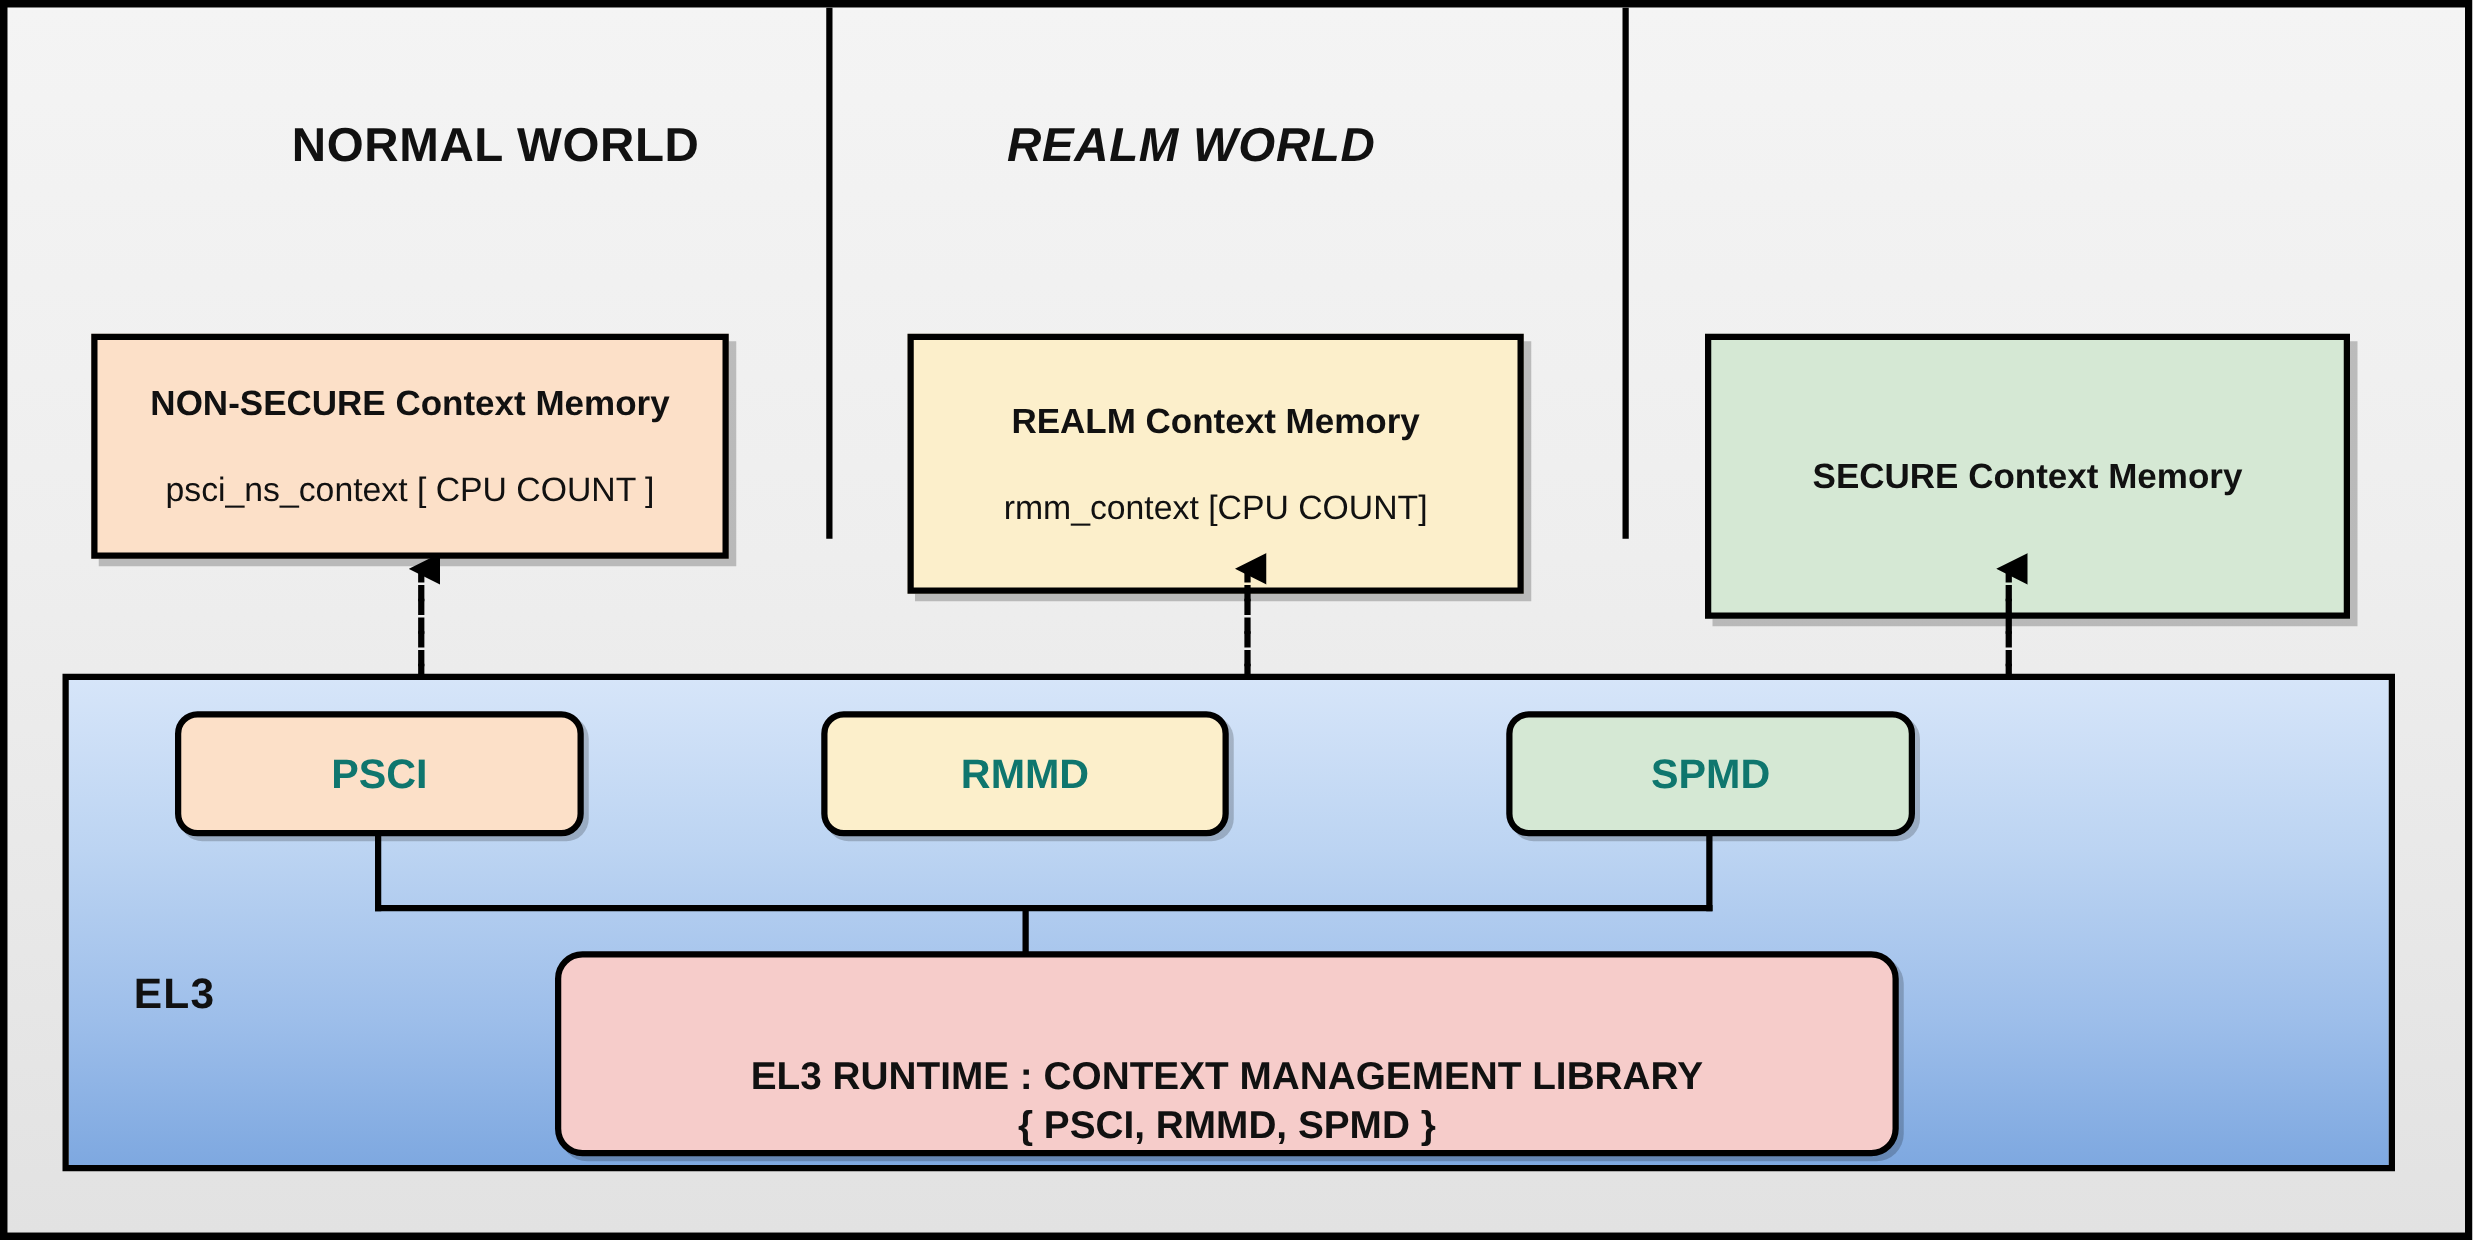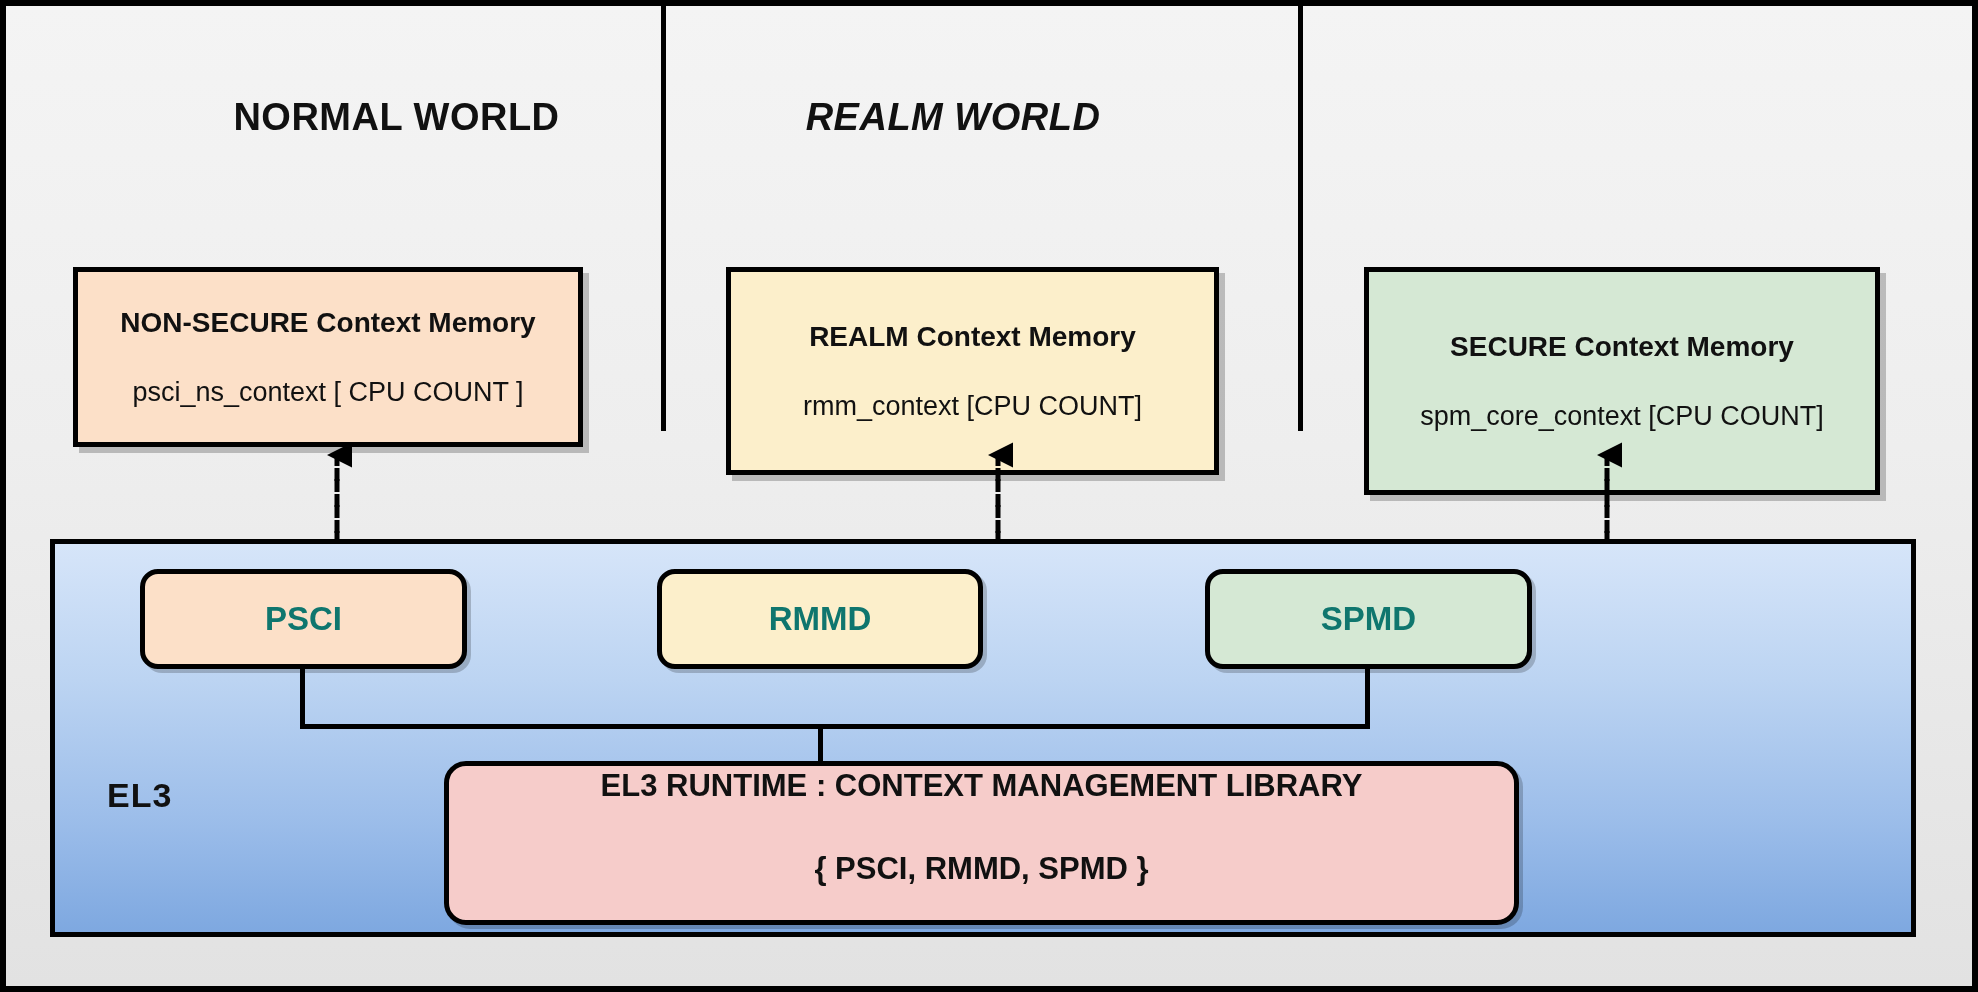--- a/index.html
+++ b/index.html
@@ -113,22 +113,21 @@
     width: 1075px;
     height: 164px;
     box-sizing: border-box;
     border: 5px solid #000000;
     border-radius: 22px;
     background: #f6ccca;
     box-shadow: 4px 4px 0 rgba(0,0,0,0.20);
     display: flex;
     flex-direction: column;
     align-items: center;
-    justify-content: flex-start;
-    gap: 43px;
+    justify-content: flex-end;
   }
   .runtime-line {
     font-size: 31px;
     font-weight: bold;
     color: #111111;
     text-align: center;
     line-height: 1.28;
     white-space: nowrap;
   }
 
@@ -165,21 +164,20 @@
     <div class="ctx-sub">psci_ns_context  [ CPU COUNT ]</div>
   </div>
 
   <div class="ctx-box" style="left:720px; top:261px; width:493px; height:208px; background:#fcefcb;">
     <div class="ctx-title">REALM Context Memory</div>
     <div class="ctx-sub">rmm_context [CPU COUNT]</div>
   </div>
 
   <div class="ctx-box" style="left:1358px; top:261px; width:516px; height:228px; background:#d5e8d4;">
     <div class="ctx-title">SECURE Context Memory</div>
-    <div class="ctx-sub">spm_core_context  [CPU COUNT]</div>
   </div>
 
   <svg class="dash-arrow" style="left:316px; top:435px;" width="30" height="130" viewBox="0 0 30 130">
     <defs>
       <marker id="ah-up-n" markerWidth="10" markerHeight="10" refX="5" refY="2" orient="auto" markerUnits="strokeWidth">
         <path d="M5,0 L10,10 L5,7.5 L0,10 Z" fill="#000"></path>
       </marker>
       <marker id="ah-dn-n" markerWidth="10" markerHeight="10" refX="5" refY="2" orient="auto" markerUnits="strokeWidth">
         <path d="M5,0 L10,10 L5,7.5 L0,10 Z" fill="#000"></path>
       </marker>

